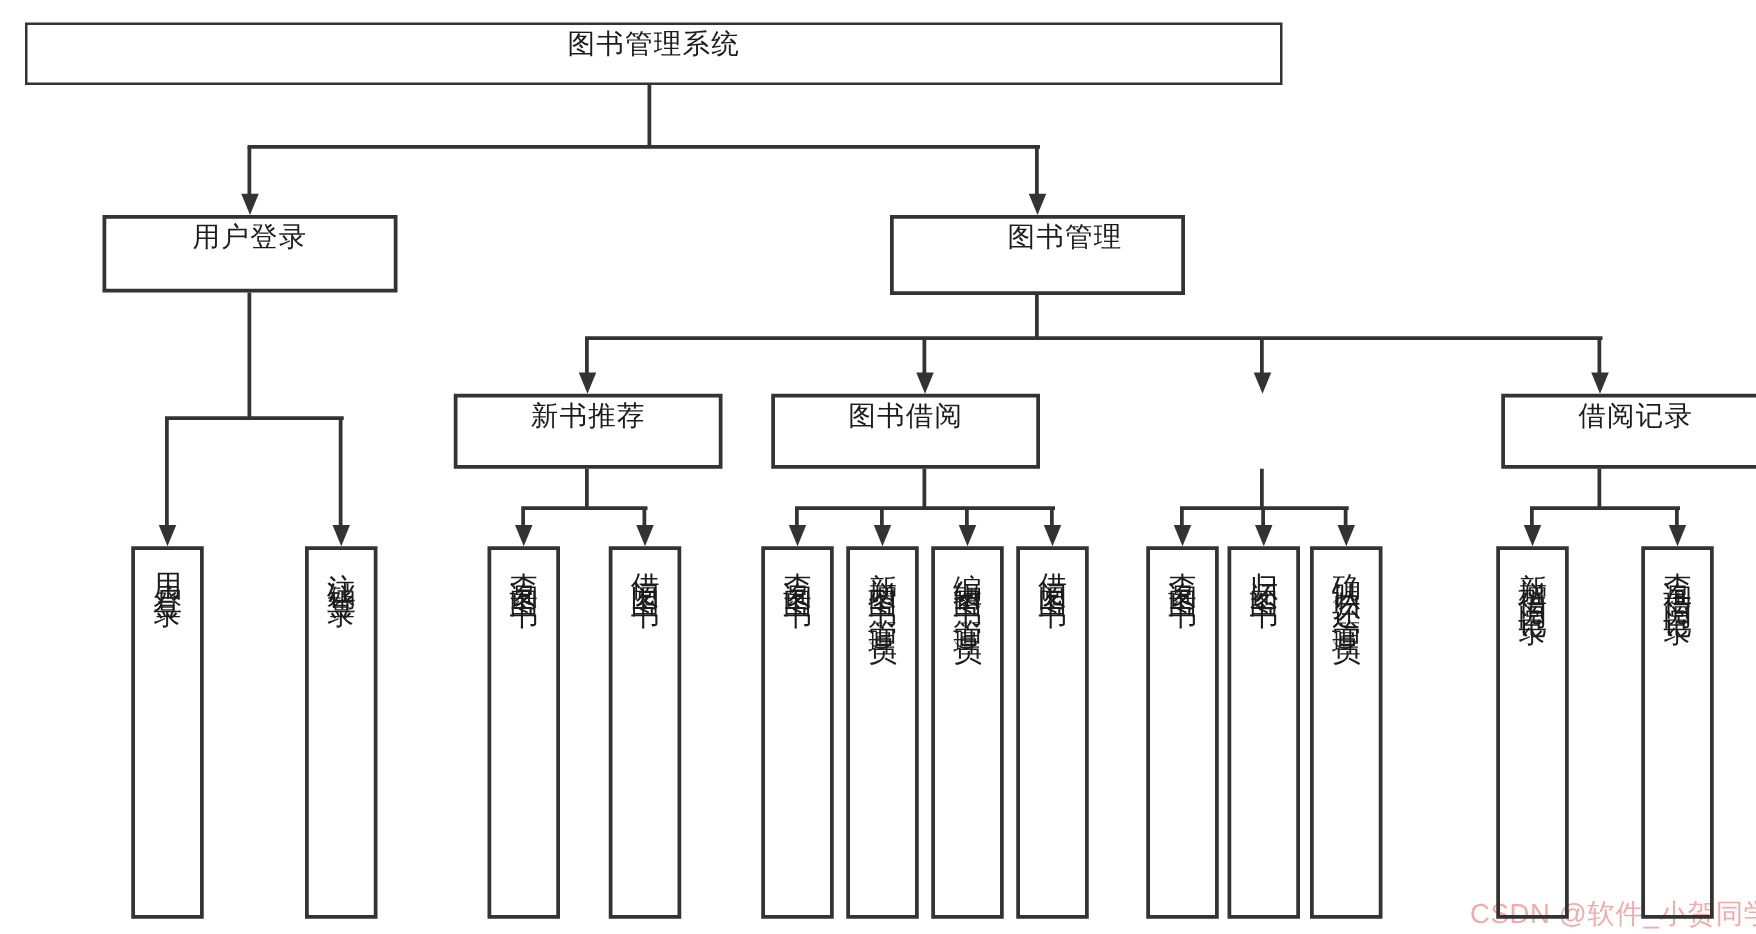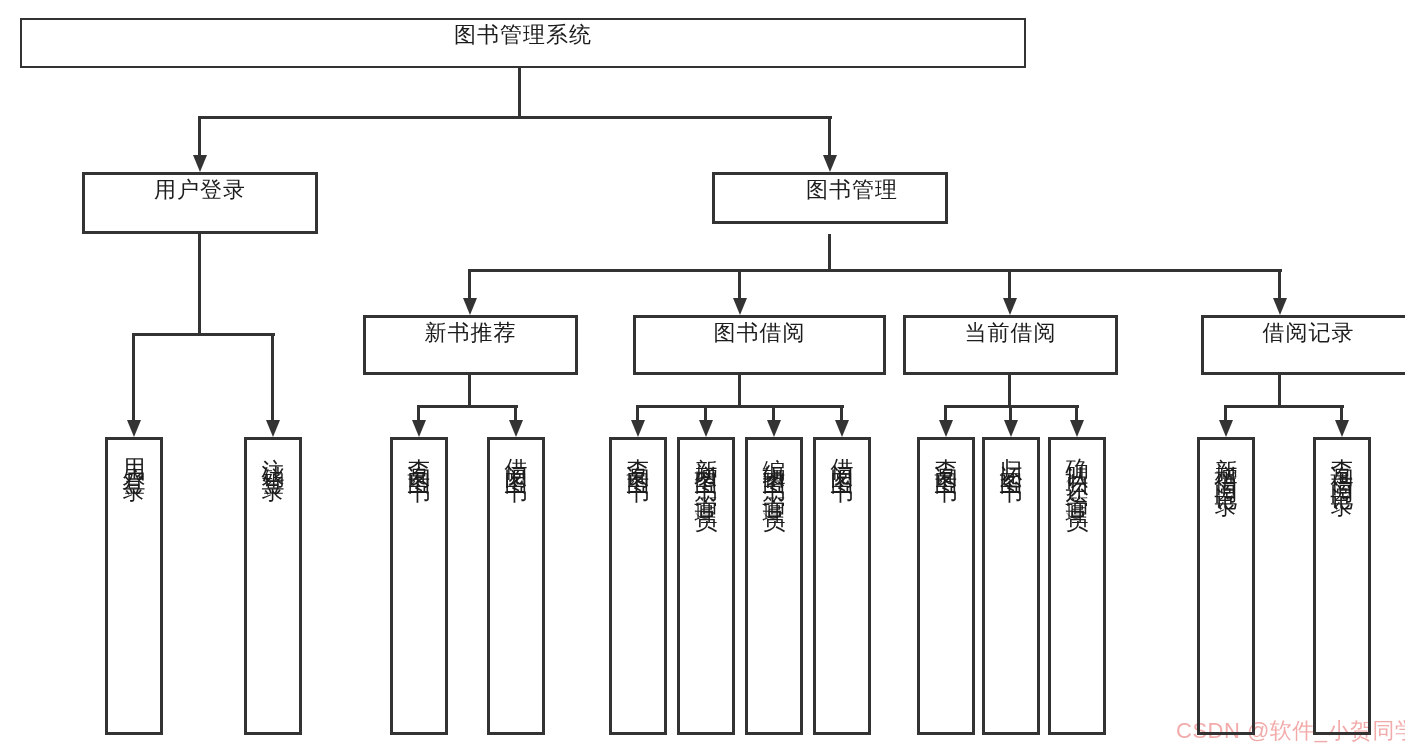--- a/index.html
+++ b/index.html
@@ -131,32 +131,29 @@
       <div class="arrow" style="left: 1335px; top: 420px;"></div>
     </div>
 
   <div class="node h-node root-node" style="left:20px; top:18px; width:1006px; height:50px;">
     <span>图书管理系统</span>
   </div>
 
   <div class="node h-node" style="left:82px; top:172px; width:236px; height:62px;">
     <span>用户登录</span>
   </div>
-  <div class="node h-node" style="left:712px; top:172px; width:236px; height:52px;padding-left:44px;">
+  <div class="node h-node" style="left:712px; top:172px; width:236px; height:64px;padding-left:44px;">
     <span>图书管理</span>
   </div>
 
   <div class="node h-node" style="left:363px; top:315px; width:215px; height:60px;">
     <span>新书推荐</span>
   </div>
-  <div class="node h-node" style="left:633px; top:315px; width:253px; height:60px;">
+  <div class="node h-node" style="left:617px; top:315px; width:215px; height:60px;">
     <span>图书借阅</span>
-  </div>
-  <div class="node h-node" style="left:903px; top:315px; width:215px; height:60px;">
-    <span>当前借阅</span>
   </div>
   <div class="node h-node" style="left:1173px; top:315px; width:215px; height:60px;margin-left:28px;">
     <span>借阅记录</span>
   </div>
 
   <div class="node v-node" style="left:105px; top:437px; width:58px; height:298px;">
     <span>用户登录</span>
   </div>
   <div class="node v-node" style="left:244px; top:437px; width:58px; height:298px;">
     <span>注销登录</span>

